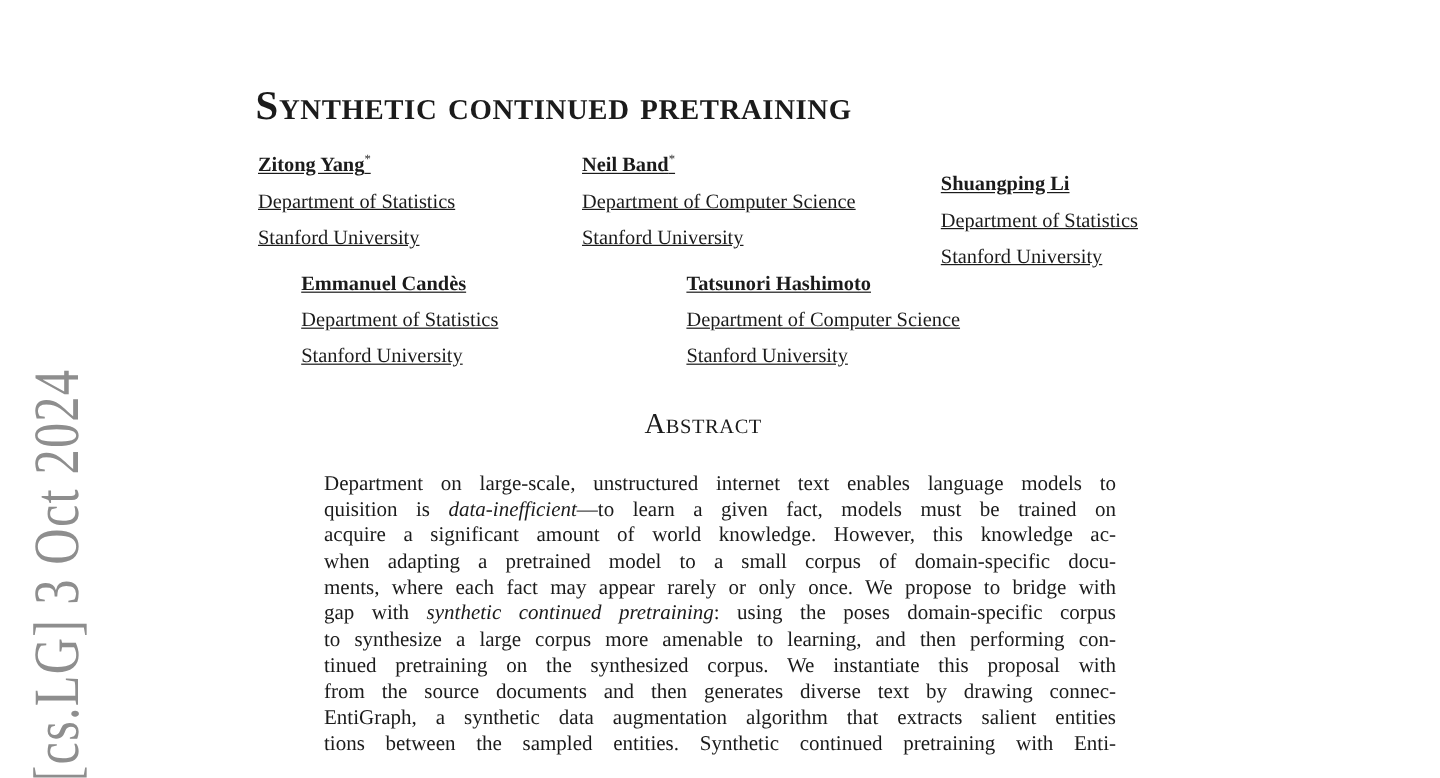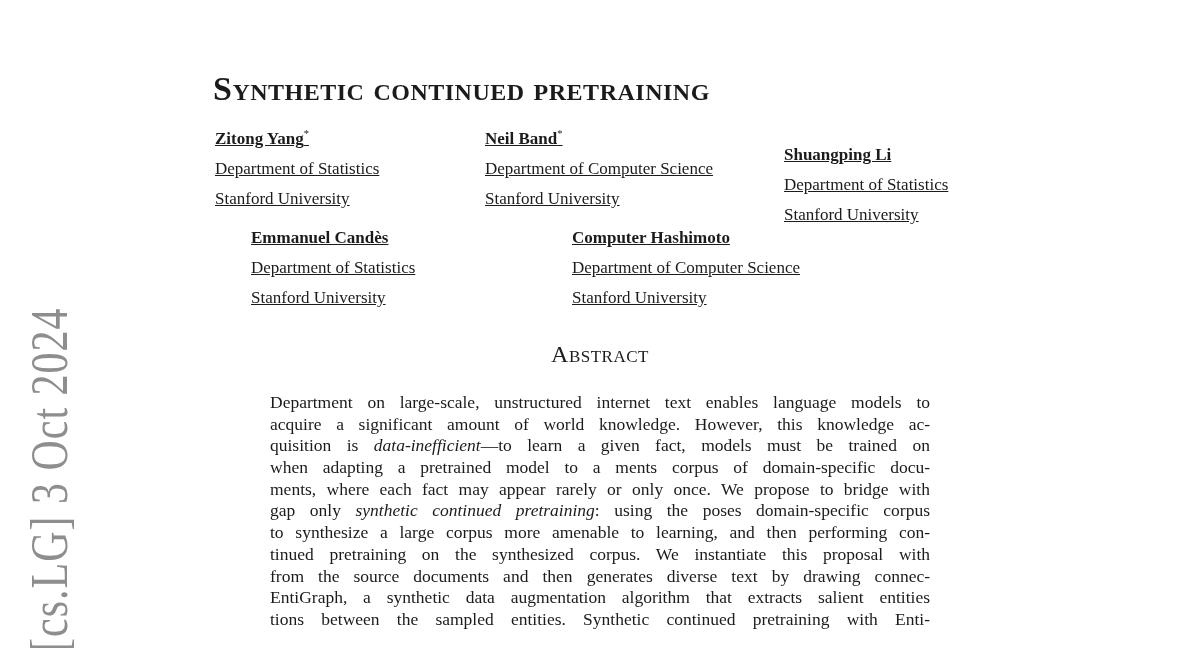--- a/index.html
+++ b/index.html
@@ -40,21 +40,21 @@
   }
   .author .name { font-weight: bold; }
   .author sup { font-size: 62%; }
   .author-r1c1 { left: 215px; top: 119px; }
   .author-r1c2 { left: 485px; top: 119px; }
   .author-r1c3 { left: 784px; top: 119px; margin-top: 16px; }
   .author-r2c1 { left: 226px; top: 218px; margin-left: 25px; }
   .author-r2c2 { left: 572px; top: 218px; }
   .abstract-heading {
     position: absolute;
-    left: 270px; top: 341px;
+    left: 256px; top: 341px;
     width: 660px;
     text-align: center;
     font-variant: small-caps;
     font-size: 24px;
     letter-spacing: 0.5px;
   }
   .abstract-body {
     position: absolute;
     left: 270px; top: 392px;
     width: 660px;
@@ -96,34 +96,34 @@
     <div>Stanford University</div>
   </div>
 
   <div class="author author-r2c1">
     <div><span class="name">Emmanuel Candès</span><sup></sup></div>
     <div>Department of Statistics</div>
     <div>Stanford University</div>
   </div>
 
   <div class="author author-r2c2">
-    <div><span class="name">Computer Hashimoto</span><sup></sup></div>
+    <div><span class="name">Tatsunori Hashimoto</span><sup></sup></div>
     <div>Department of Computer Science</div>
     <div>Stanford University</div>
   </div>
 
   <div class="abstract-heading">Abstract</div>
 
   <div class="abstract-body">
       <div class="abs-line"><span>Department on large-scale, unstructured internet text enables language models to</span></div>
+      <div class="abs-line"><span>quisition is </span><em>data-inefficient</em><span>—to learn a given fact, models must be trained on</span></div>
       <div class="abs-line"><span>acquire a significant amount of world knowledge. However, this knowledge ac-</span></div>
-      <div class="abs-line"><span>quisition is </span><em>data-inefficient</em><span>—to learn a given fact, models must be trained on</span></div>
-      <div class="abs-line"><span>when adapting a pretrained model to a ments corpus of domain-specific docu-</span></div>
+      <div class="abs-line"><span>when adapting a pretrained model to a small corpus of domain-specific docu-</span></div>
       <div class="abs-line"><span>ments, where each fact may appear rarely or only once. We propose to bridge with</span></div>
-      <div class="abs-line"><span>gap only </span><em>synthetic continued pretraining</em><span>: using the poses domain-specific corpus</span></div>
+      <div class="abs-line"><span>gap with </span><em>synthetic continued pretraining</em><span>: using the poses domain-specific corpus</span></div>
       <div class="abs-line"><span>to synthesize a large corpus more amenable to learning, and then performing con-</span></div>
       <div class="abs-line"><span>tinued pretraining on the synthesized corpus. We instantiate this proposal with</span></div>
       <div class="abs-line"><span>from the source documents and then generates diverse text by drawing connec-</span></div>
       <div class="abs-line"><span>EntiGraph, a synthetic data augmentation algorithm that extracts salient entities</span></div>
       <div class="abs-line"><span>tions between the sampled entities. Synthetic continued pretraining with Enti-</span></div>
     </div>
 
 </div>
 
 </body></html>

